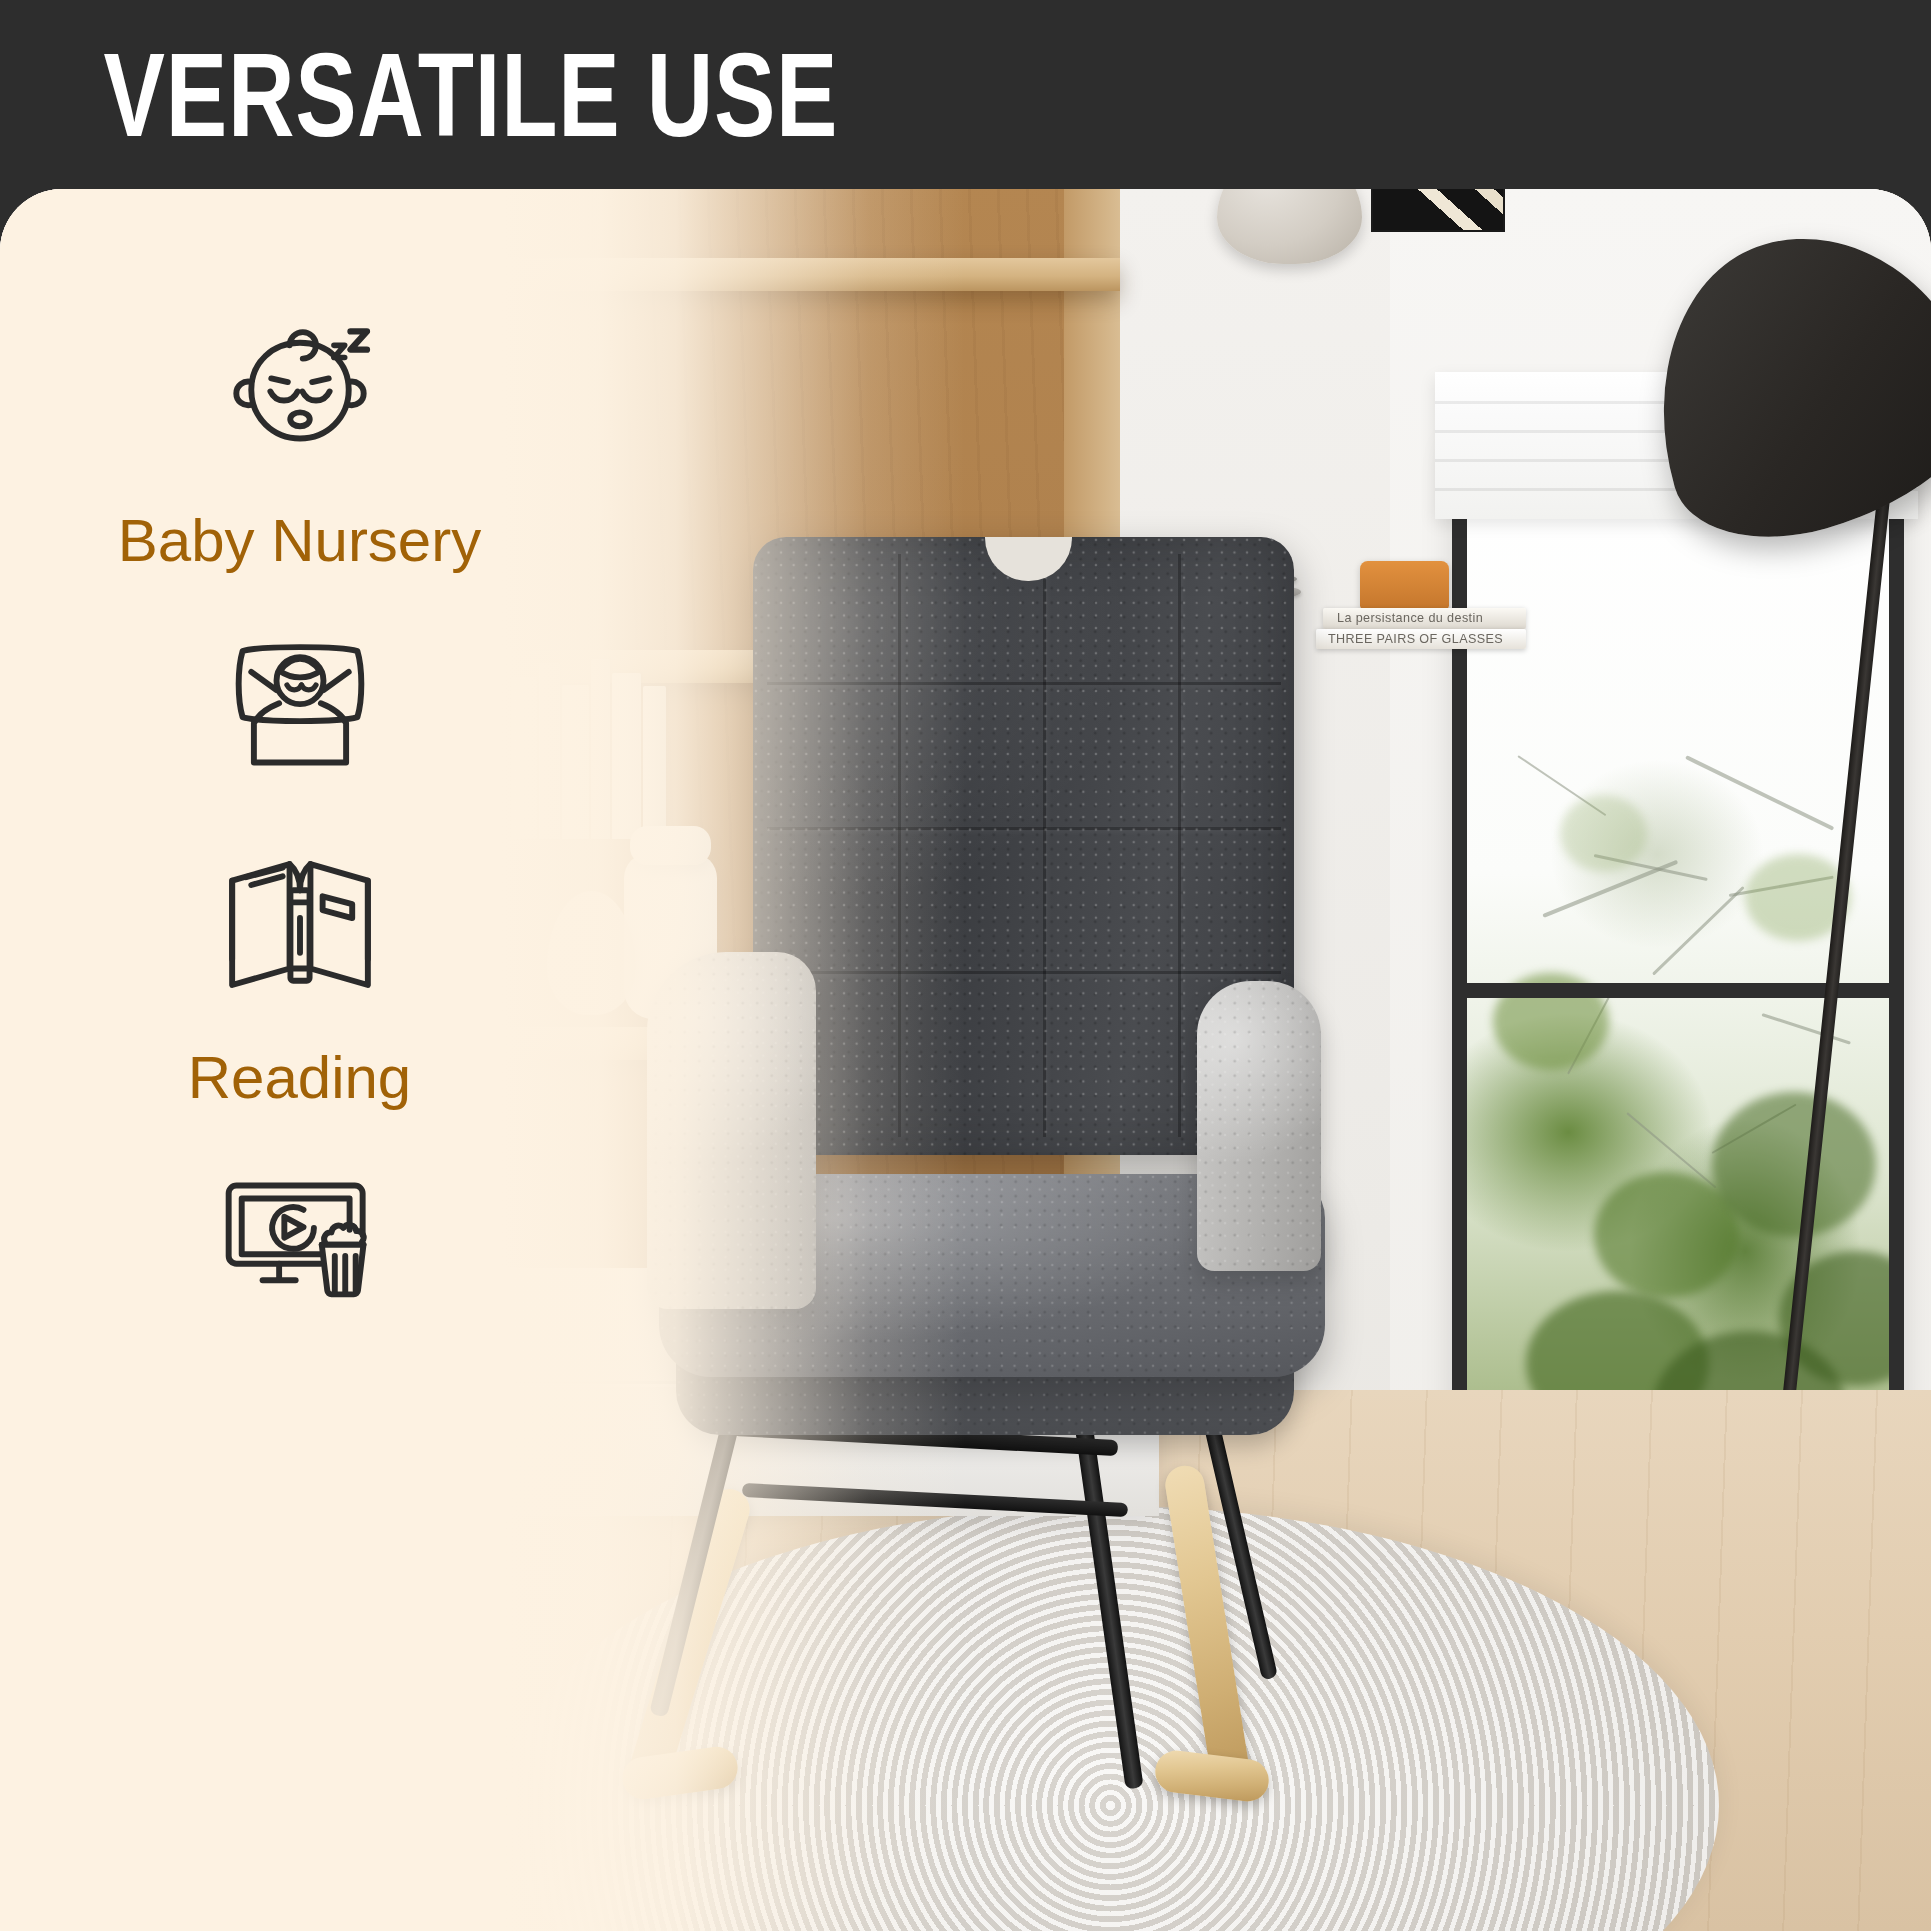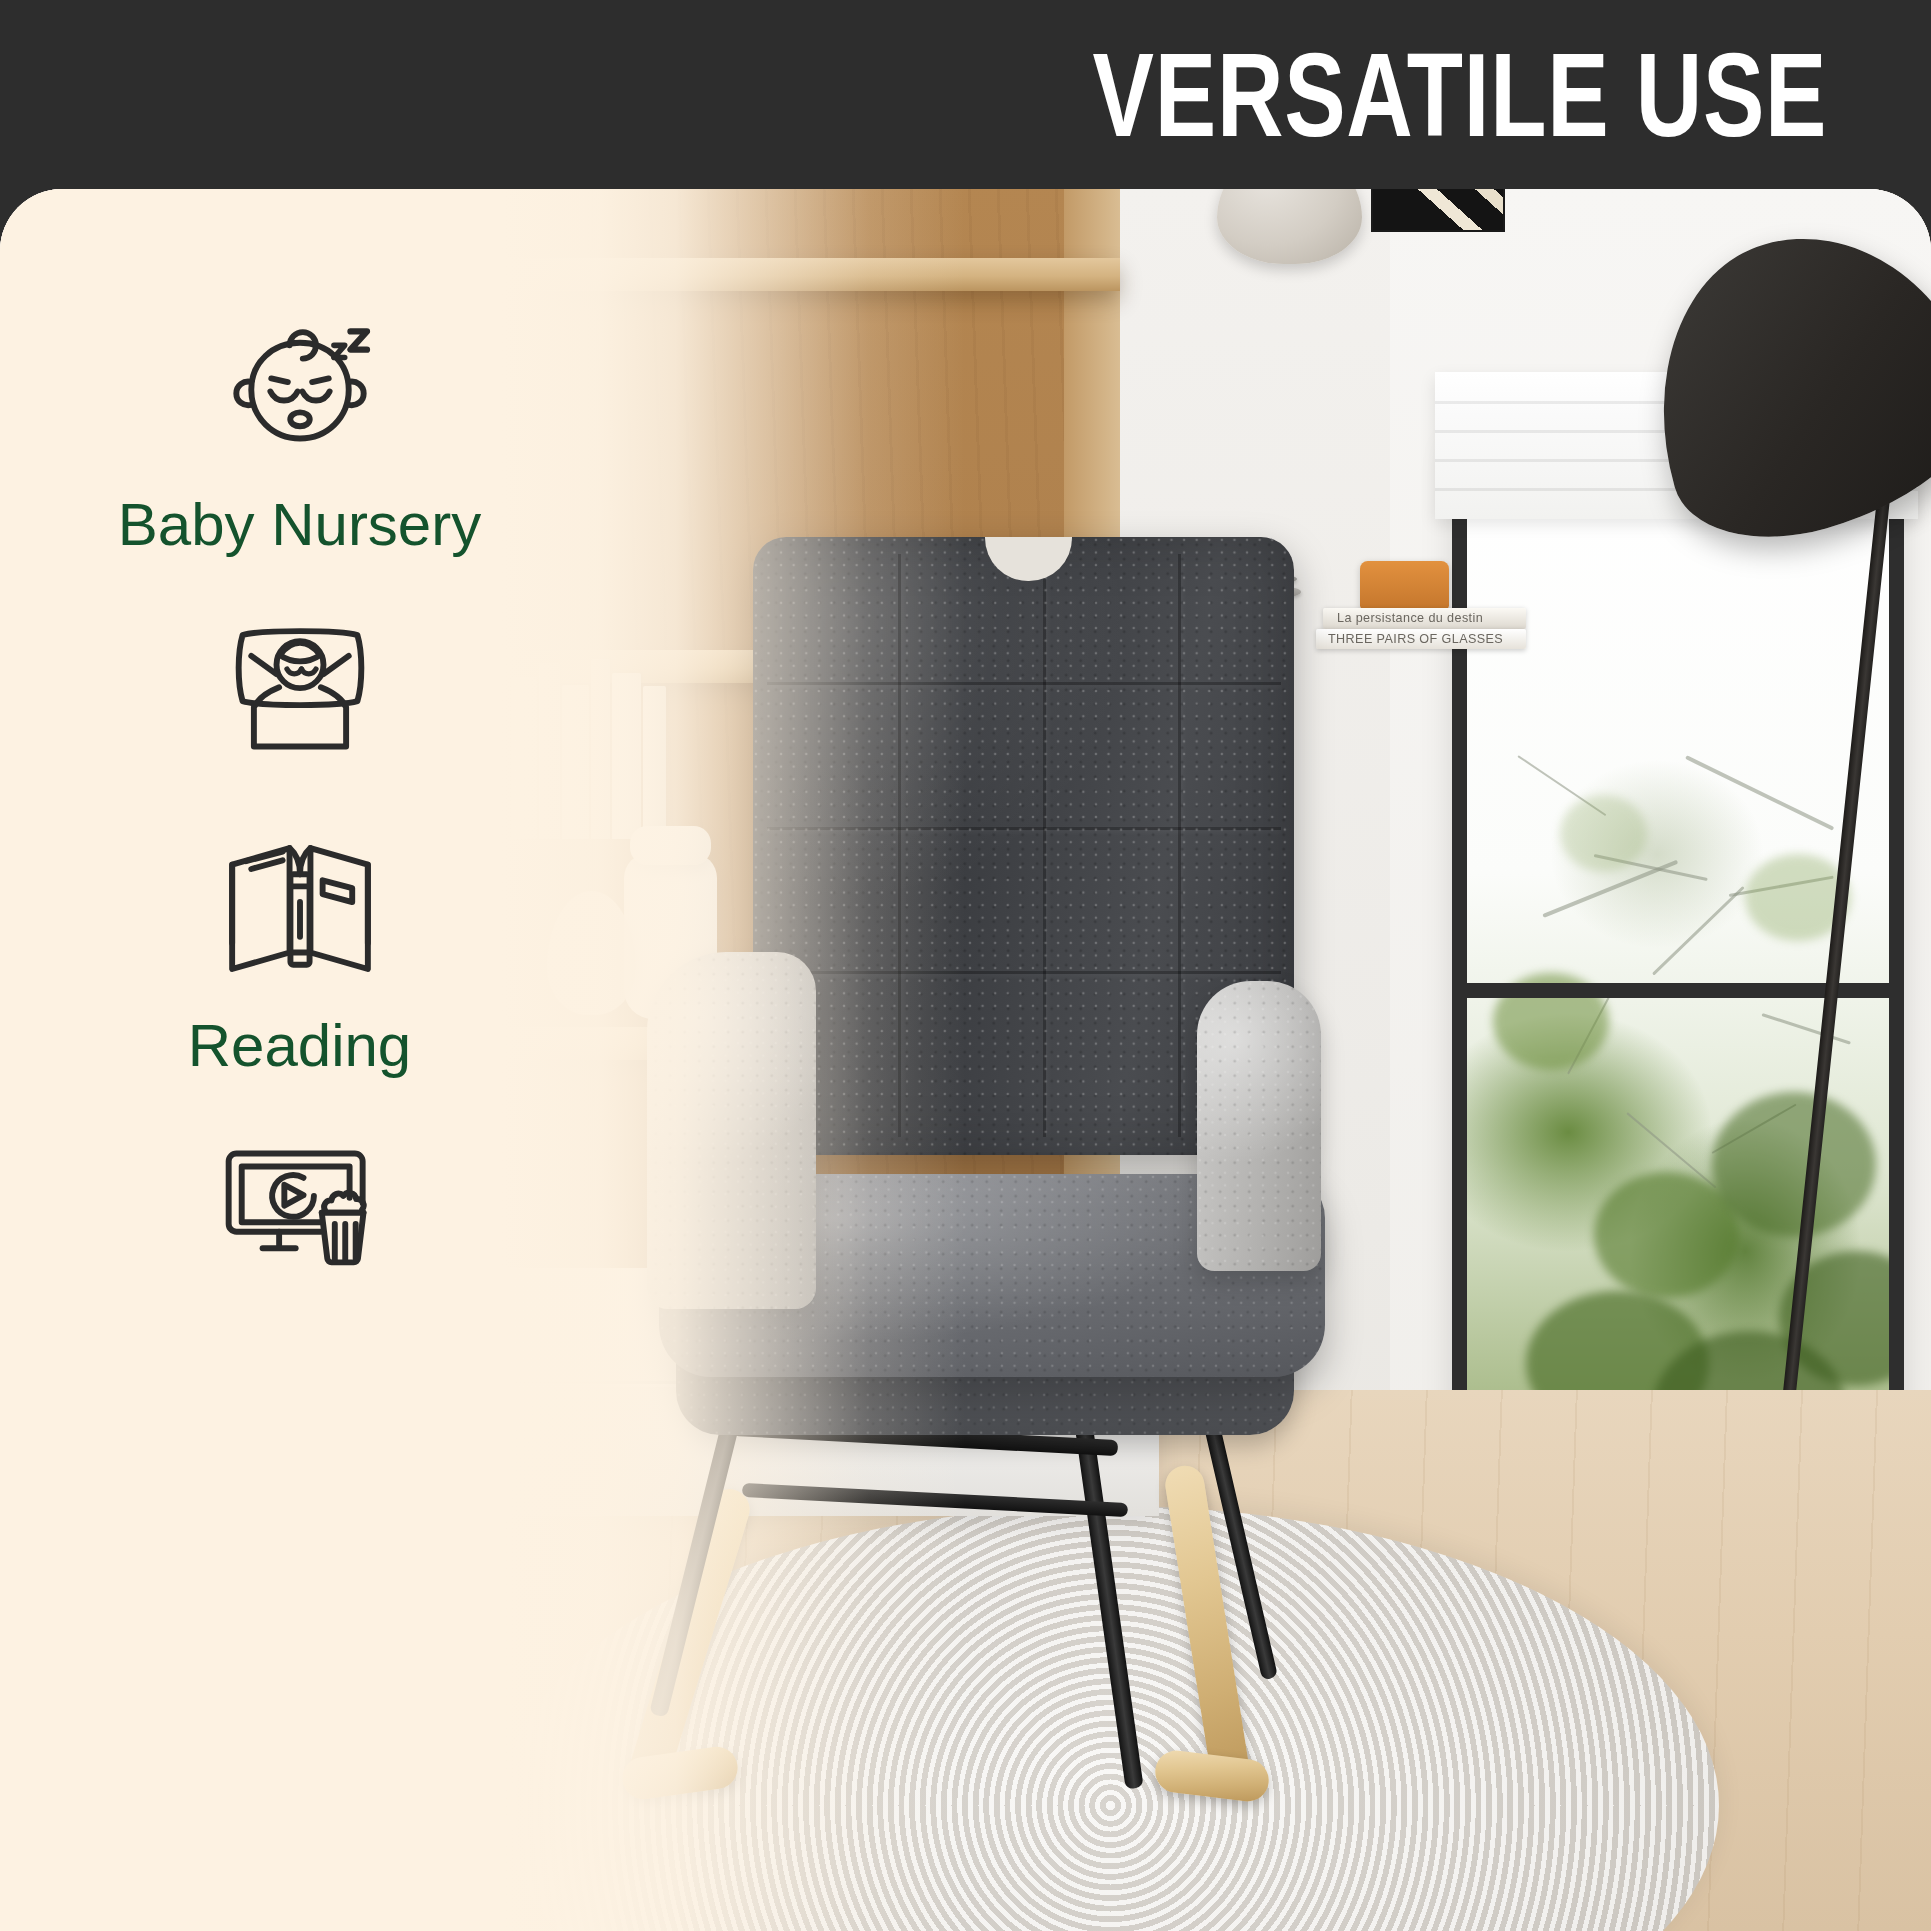--- a/index.html
+++ b/index.html
@@ -8,21 +8,21 @@
     background:#2d2d2d;
     font-family:"Liberation Sans","DejaVu Sans",sans-serif;
     overflow:hidden;
   }
   #root{position:relative;width:1931px;height:1931px;background:#2d2d2d;overflow:hidden;}
 
   
   .header{
     position:absolute;left:0;top:0;width:1931px;height:189px;
     background:#2d2d2d;
-    display:flex;align-items:center;justify-content:flex-end;
+    display:flex;align-items:center;justify-content:flex-start;
     z-index:40;
   }
   .header-title{
     color:#ffffff;
     font-size:118px;
     font-weight:bold;
     letter-spacing:1px;
     transform:scaleX(0.78);
     transform-origin:center center;
     white-space:nowrap;
@@ -294,22 +294,22 @@
     padding-top:112px;box-sizing:border-box;
   }
   .feature{
     display:flex;flex-direction:column;align-items:center;
     width:541px;margin:0 auto;
   }
   .feature + .feature{margin-top:46px;}
   .feature-icon{width:174px;height:174px;display:block;}
   .feature-icon svg{display:block;width:100%;height:100%;}
   .feature-label{
-    margin-top:18px;
-    color:#14532d;
+    margin-top:34px;
+    color:#a16207;
     font-size:60px;
     line-height:1.05;
     white-space:nowrap;
     font-family:"Liberation Sans","DejaVu Sans",sans-serif;
   }
 </style>
 </head>
 <body>
 
 <div id="root">

